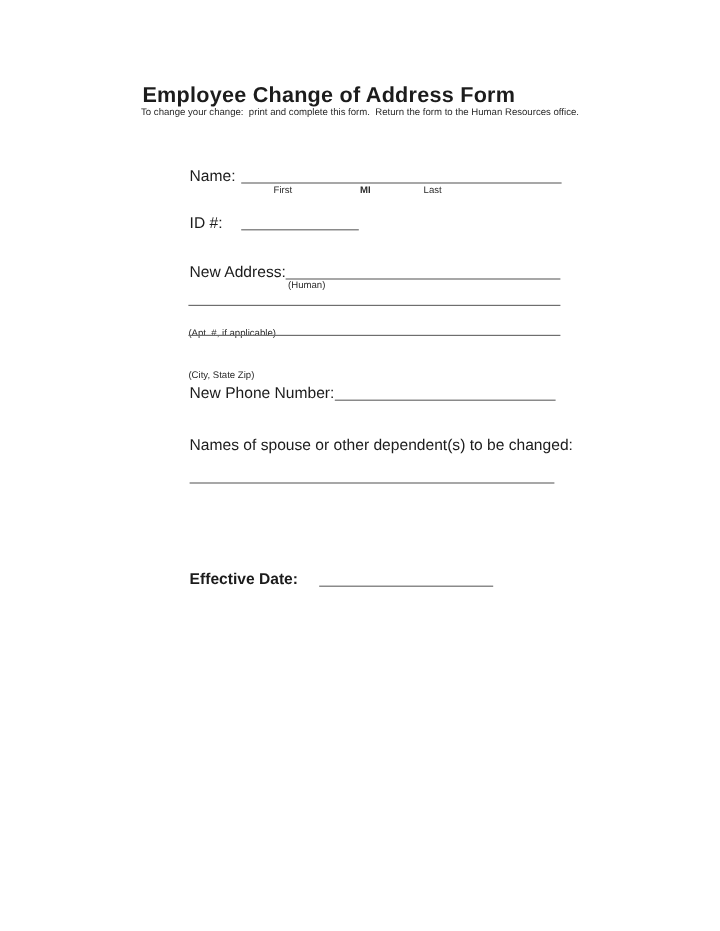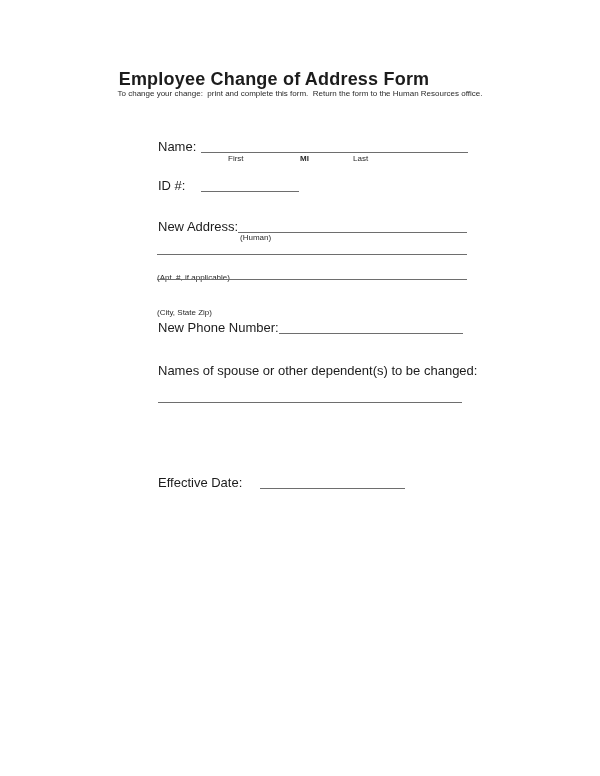--- a/index.html
+++ b/index.html
@@ -66,21 +66,21 @@
   #sub-city{left:157px;top:269px;margin-top:40px;}
 
   #row-phone{left:158px;top:320px;width:305px;height:14px;align-items:flex-end;}
 
   #dependents-label{
     position:absolute;left:158px;top:364px;
     font-size:13px;line-height:1;
   }
   #dependents-line{left:158px;top:389px;width:304px;height:14px;}
 
-  #row-effective{left:158px;top:475px;width:310px;height:14px;}
+  #row-effective{left:158px;top:475px;width:310px;height:14px;font-weight:bold;}
   #effective-line{margin-left:18px;width:145px;}
 </style>
 </head>
 <body>
 
 <div id="page">
 
   <div class="title">Employee Change of Address Form</div>
   <div class="instructions">To change your change:  print and complete this form.  Return the form to the Human Resources office.</div>
 

